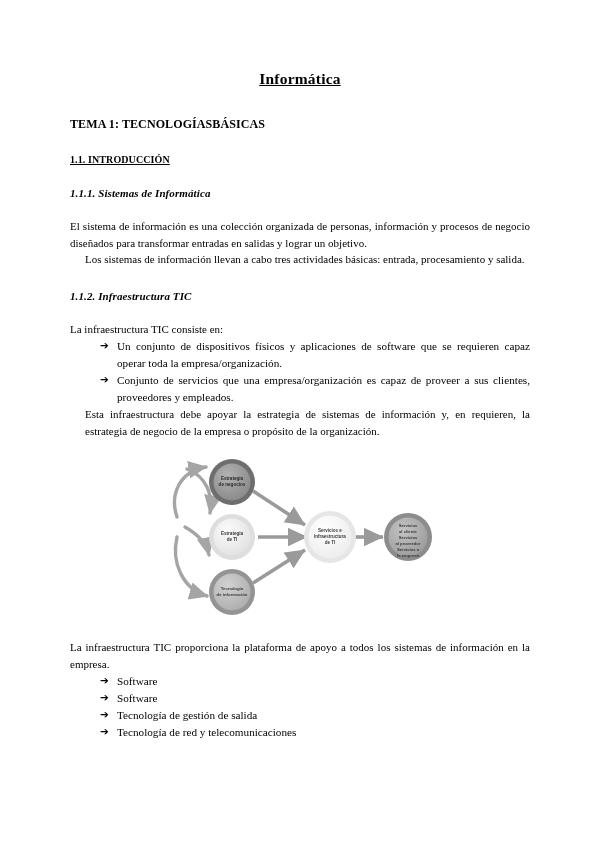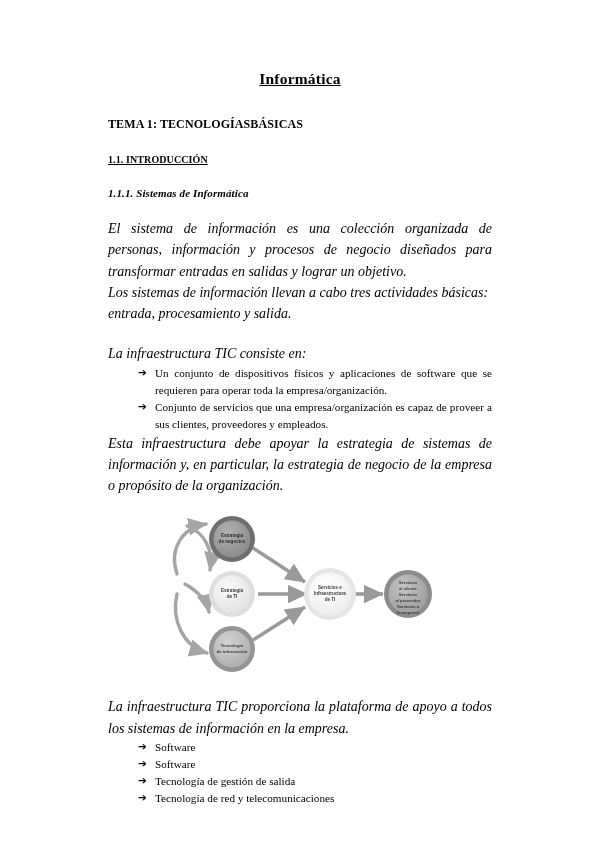--- a/index.html
+++ b/index.html
@@ -13,21 +13,21 @@
     font-family: "Liberation Serif", "DejaVu Serif", serif;
     color: #000000;
     overflow: hidden;
   }
   .page {
     position: relative;
     width: 600px;
     height: 848px;
     background: #ffffff;
     box-sizing: border-box;
-    padding: 0 108px;
+    padding: 0 70px;
   }
   .doc-title {
     text-align: center;
     font-size: 15.5px;
     font-weight: bold;
     text-decoration: underline;
     margin: 0;
     padding-top: 70px;
     letter-spacing: 0.2px;
   }
@@ -46,32 +46,32 @@
     letter-spacing: 0.1px;
   }
   .subsub-heading {
     font-size: 11px;
     font-style: italic;
     margin: 0;
     padding-top: 22px;
     letter-spacing: 0.1px;
   }
   p.body-text {
-    font-size: 14px;
+    font-size: 11px;
     line-height: 1.52;
     margin: 0;
     padding-top: 19px;
     text-align: left;
-    font-style: italic;
   }
   p.body-text.justified {
     text-align: justify;
   }
   p.body-text.tight {
     padding-top: 0;
+    margin-left: 15px;
   }
   ul.arrow-list {
     list-style: none;
     margin: 0;
     padding: 0 0 0 30px;
   }
   ul.arrow-list li {
     font-size: 11.2px;
     line-height: 1.52;
     position: relative;
@@ -122,35 +122,36 @@
 
   <h2 class="tema-heading">TEMA 1: TECNOLOGÍASBÁSICAS</h2>
 
   <h3 class="sub-heading">1.1. INTRODUCCIÓN</h3>
 
   <h4 class="subsub-heading">1.1.1. Sistemas de Informática</h4>
 
   <p class="body-text justified">El sistema de información es una colección organizada de personas, información y procesos de negocio diseñados para transformar entradas en salidas y lograr un objetivo.</p>
   <p class="body-text tight">Los sistemas de información llevan a cabo tres actividades básicas: entrada, procesamiento y salida.</p>
 
+  <h4 class="subsub-heading">1.1.2. Infraestructura TIC</h4>
 
   <p class="body-text">La infraestructura TIC consiste en:</p>
 
   <ul class="arrow-list">
     <li>
       <span class="bullet-arrow">➔</span>
-      <span>Un conjunto de dispositivos físicos y aplicaciones de software que se requieren para operar toda la empresa/organización.</span>
+      <span>Un conjunto de dispositivos físicos y aplicaciones de software que se requieren capaz operar toda la empresa/organización.</span>
     </li>
     <li>
       <span class="bullet-arrow">➔</span>
       <span>Conjunto de servicios que una empresa/organización es capaz de proveer a sus clientes, proveedores y empleados.</span>
     </li>
   </ul>
 
-  <p class="body-text tight justified">Esta infraestructura debe apoyar la estrategia de sistemas de información y, en particular, la estrategia de negocio de la empresa o propósito de la organización.</p>
+  <p class="body-text tight justified">Esta infraestructura debe apoyar la estrategia de sistemas de información y, en requieren, la estrategia de negocio de la empresa o propósito de la organización.</p>
 
   <div class="diagram-wrap">
     <div class="diagram">
       <svg width="270" height="165" viewBox="0 0 270 165" xmlns="http://www.w3.org/2000/svg">
         <defs>
           <marker id="ah" markerWidth="7" markerHeight="7" refX="5.4" refY="2.6" orient="auto">
             <path d="M0,0 L5.6,2.6 L0,5.2 z" fill="#9a9a9a"></path>
           </marker>
           <marker id="ahc" markerWidth="7" markerHeight="7" refX="5.2" refY="2.6" orient="auto">
             <path d="M0,0 L5.6,2.6 L0,5.2 z" fill="#a5a5a5"></path>

